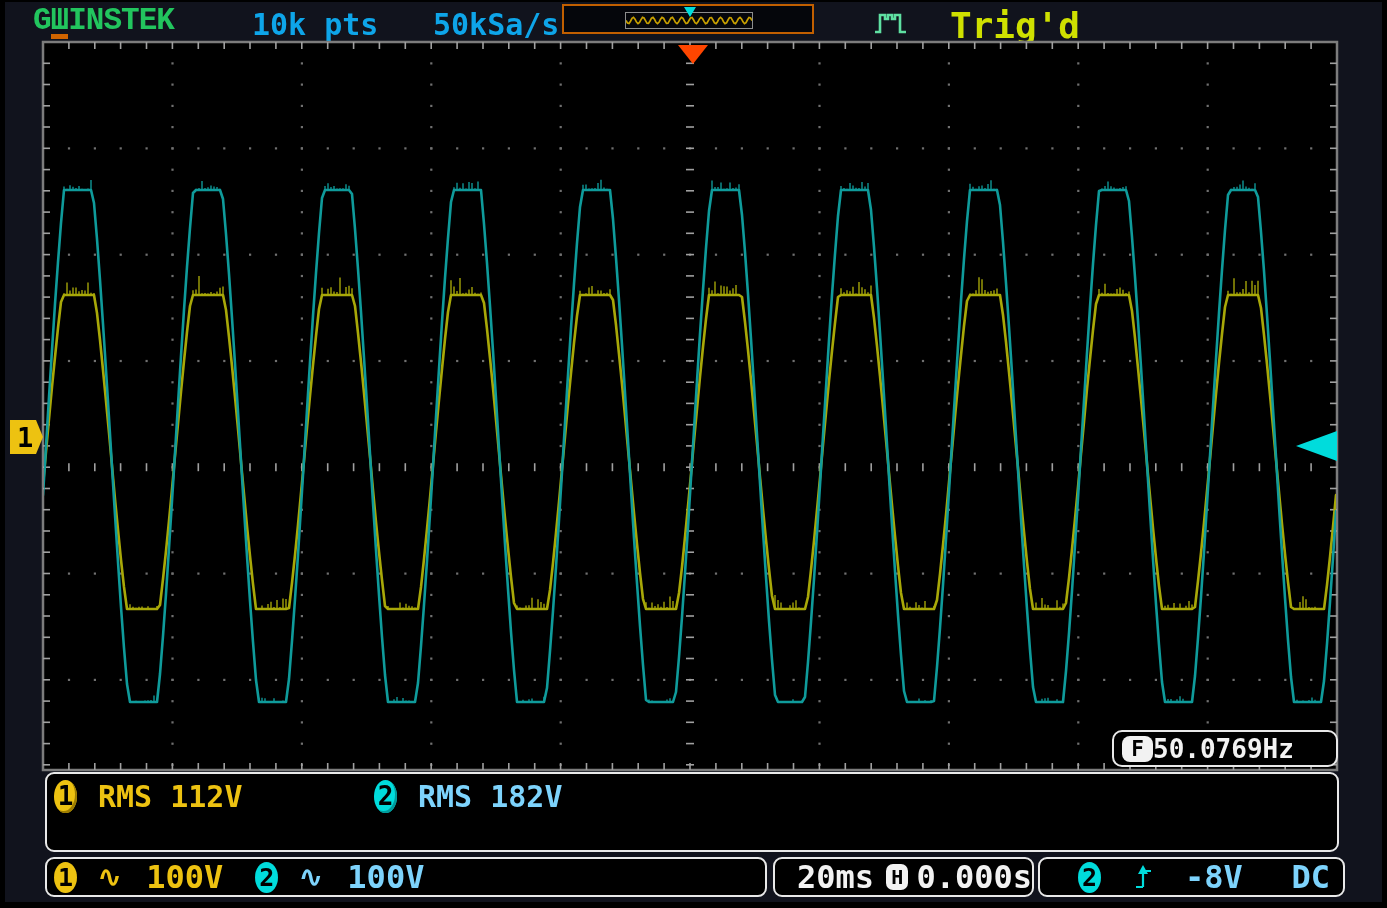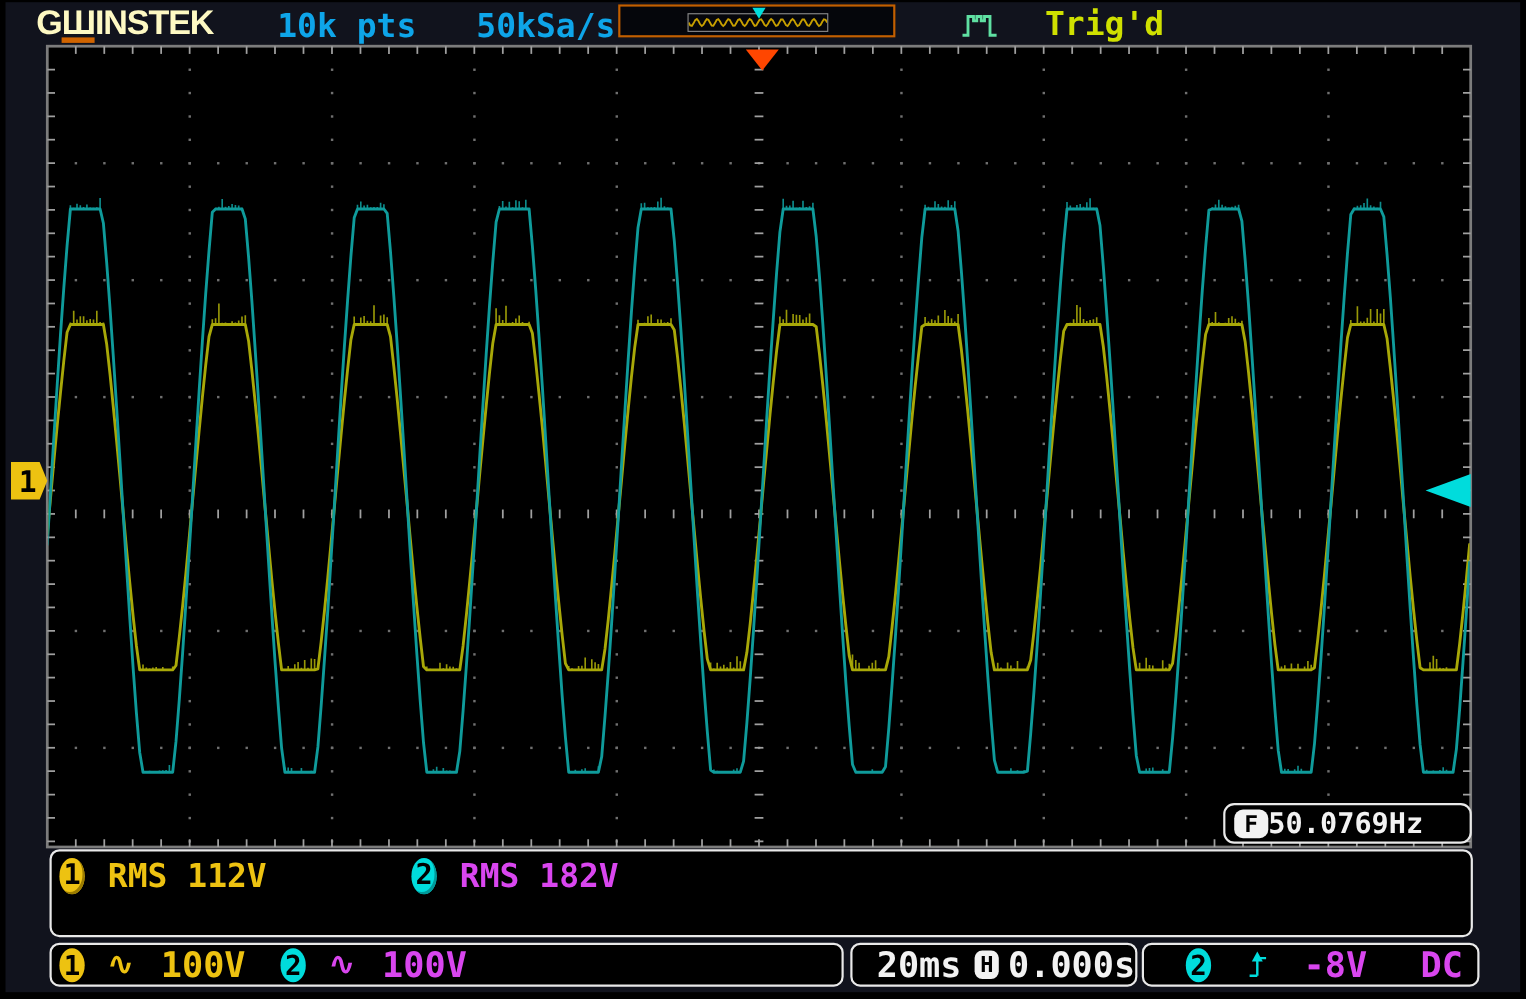--- a/index.html
+++ b/index.html
@@ -2,31 +2,31 @@
 <html><head>
 <meta charset="utf-8">
 <style>
   html,body{margin:0;padding:0;background:#000;}
   body{width:1387px;height:908px;position:relative;overflow:hidden;
        font-family:"DejaVu Sans Mono",monospace;-webkit-font-smoothing:none;}
   .panel{position:absolute;left:5px;top:2px;right:5px;bottom:6px;background:#11131d;}
 
   
   .topbar{position:absolute;left:0;top:0;width:100%;height:42px;}
-  .logo{position:absolute;left:33px;top:3px;color:#fef9c3;
-        font-family:Liberation Sans, sans-serif;font-weight:bold;font-size:31px;
+  .logo{position:absolute;left:33px;top:3px;color:#22c55e;
+        font-family:Liberation Mono, monospace;font-weight:bold;font-size:31px;
         letter-spacing:-1px;line-height:36px;}
   .logo .w{display:inline-block;border-bottom:5px solid #d06400;line-height:26px;}
   .tb-text{position:absolute;top:7px;color:#0ea5e9;font-weight:bold;font-size:30px;}
   .preview{position:absolute;left:562px;top:4px;width:252px;height:30px;
            border:2px solid #c25f00;background:#05060b;box-sizing:border-box;}
   .preview-inner{position:absolute;left:61px;top:6px;width:128px;height:17px;
            border:1px solid #8d8d8d;box-sizing:border-box;}
   .trig-icon{position:absolute;left:873px;top:7px;}
-  .trigd{position:absolute;left:950px;top:5px;font-weight:bold;font-size:30px;color:#cfe000;}
+  .trigd{position:absolute;left:950px;top:5px;font-weight:bold;font-size:36px;color:#cfe000;}
 
   
   #scope-svg{position:absolute;left:0;top:0;z-index:1;}
 
   
   .freqbox{position:absolute;left:1112px;top:730px;width:226px;height:37px;z-index:2;
            background:#000;border:2px solid #e9e9e9;border-radius:10px;
            box-sizing:border-box;display:flex;align-items:center;}
   .fbadge{margin-left:8px;width:31px;height:26px;background:#f2f2f2;color:#000;
           border-radius:8px;display:flex;align-items:center;justify-content:center;
@@ -37,21 +37,21 @@
   .measbar{position:absolute;left:45px;top:772px;width:1294px;height:80px;
            background:#000;border:2px solid #e9e9e9;border-radius:9px;box-sizing:border-box;}
   .meas-item{position:absolute;top:4px;display:flex;align-items:center;height:36px;}
   .meas-1{left:7px;} .meas-2{left:327px;}
   .badge{width:23px;height:33px;border-radius:50%;display:flex;align-items:center;
          justify-content:center;color:#000;font-weight:bold;font-size:26px;flex:none;}
   .badge.y{background:#edc211;box-shadow:inset -2px -2px 0 #9c7c00;}
   .badge.c{background:#00dcdc;box-shadow:inset -2px -2px 0 #00８?;}
   .badge.c{box-shadow:inset -2px -2px 0 #009a9a;}
   .meas-txt{font-weight:bold;font-size:30px;margin-left:21px;letter-spacing:0;text-align:right;}
-  .yt{color:#edc211;} .ct{color:#d946ef;} .wt{color:#f2f2f2;margin-left:22px;}
+  .yt{color:#edc211;} .ct{color:#7dd3fc;} .wt{color:#f2f2f2;margin-left:22px;}
 
   
   .bbox{position:absolute;top:857px;height:40px;background:#000;border:2px solid #e9e9e9;
         border-radius:9px;box-sizing:border-box;display:flex;align-items:center;}
   .chbox{left:45px;width:722px;}
   .tbox{left:773px;width:261px;justify-content:center;}
   .trbox{left:1038px;width:307px;}
   .b-txt{font-weight:bold;font-size:32px;text-align:right;}
   .sine{font-family:"DejaVu Sans",sans-serif;font-weight:bold;font-size:30px;line-height:20px;}
   .hbadge{width:26px;height:26px;background:#f2f2f2;color:#000;border-radius:7px;

